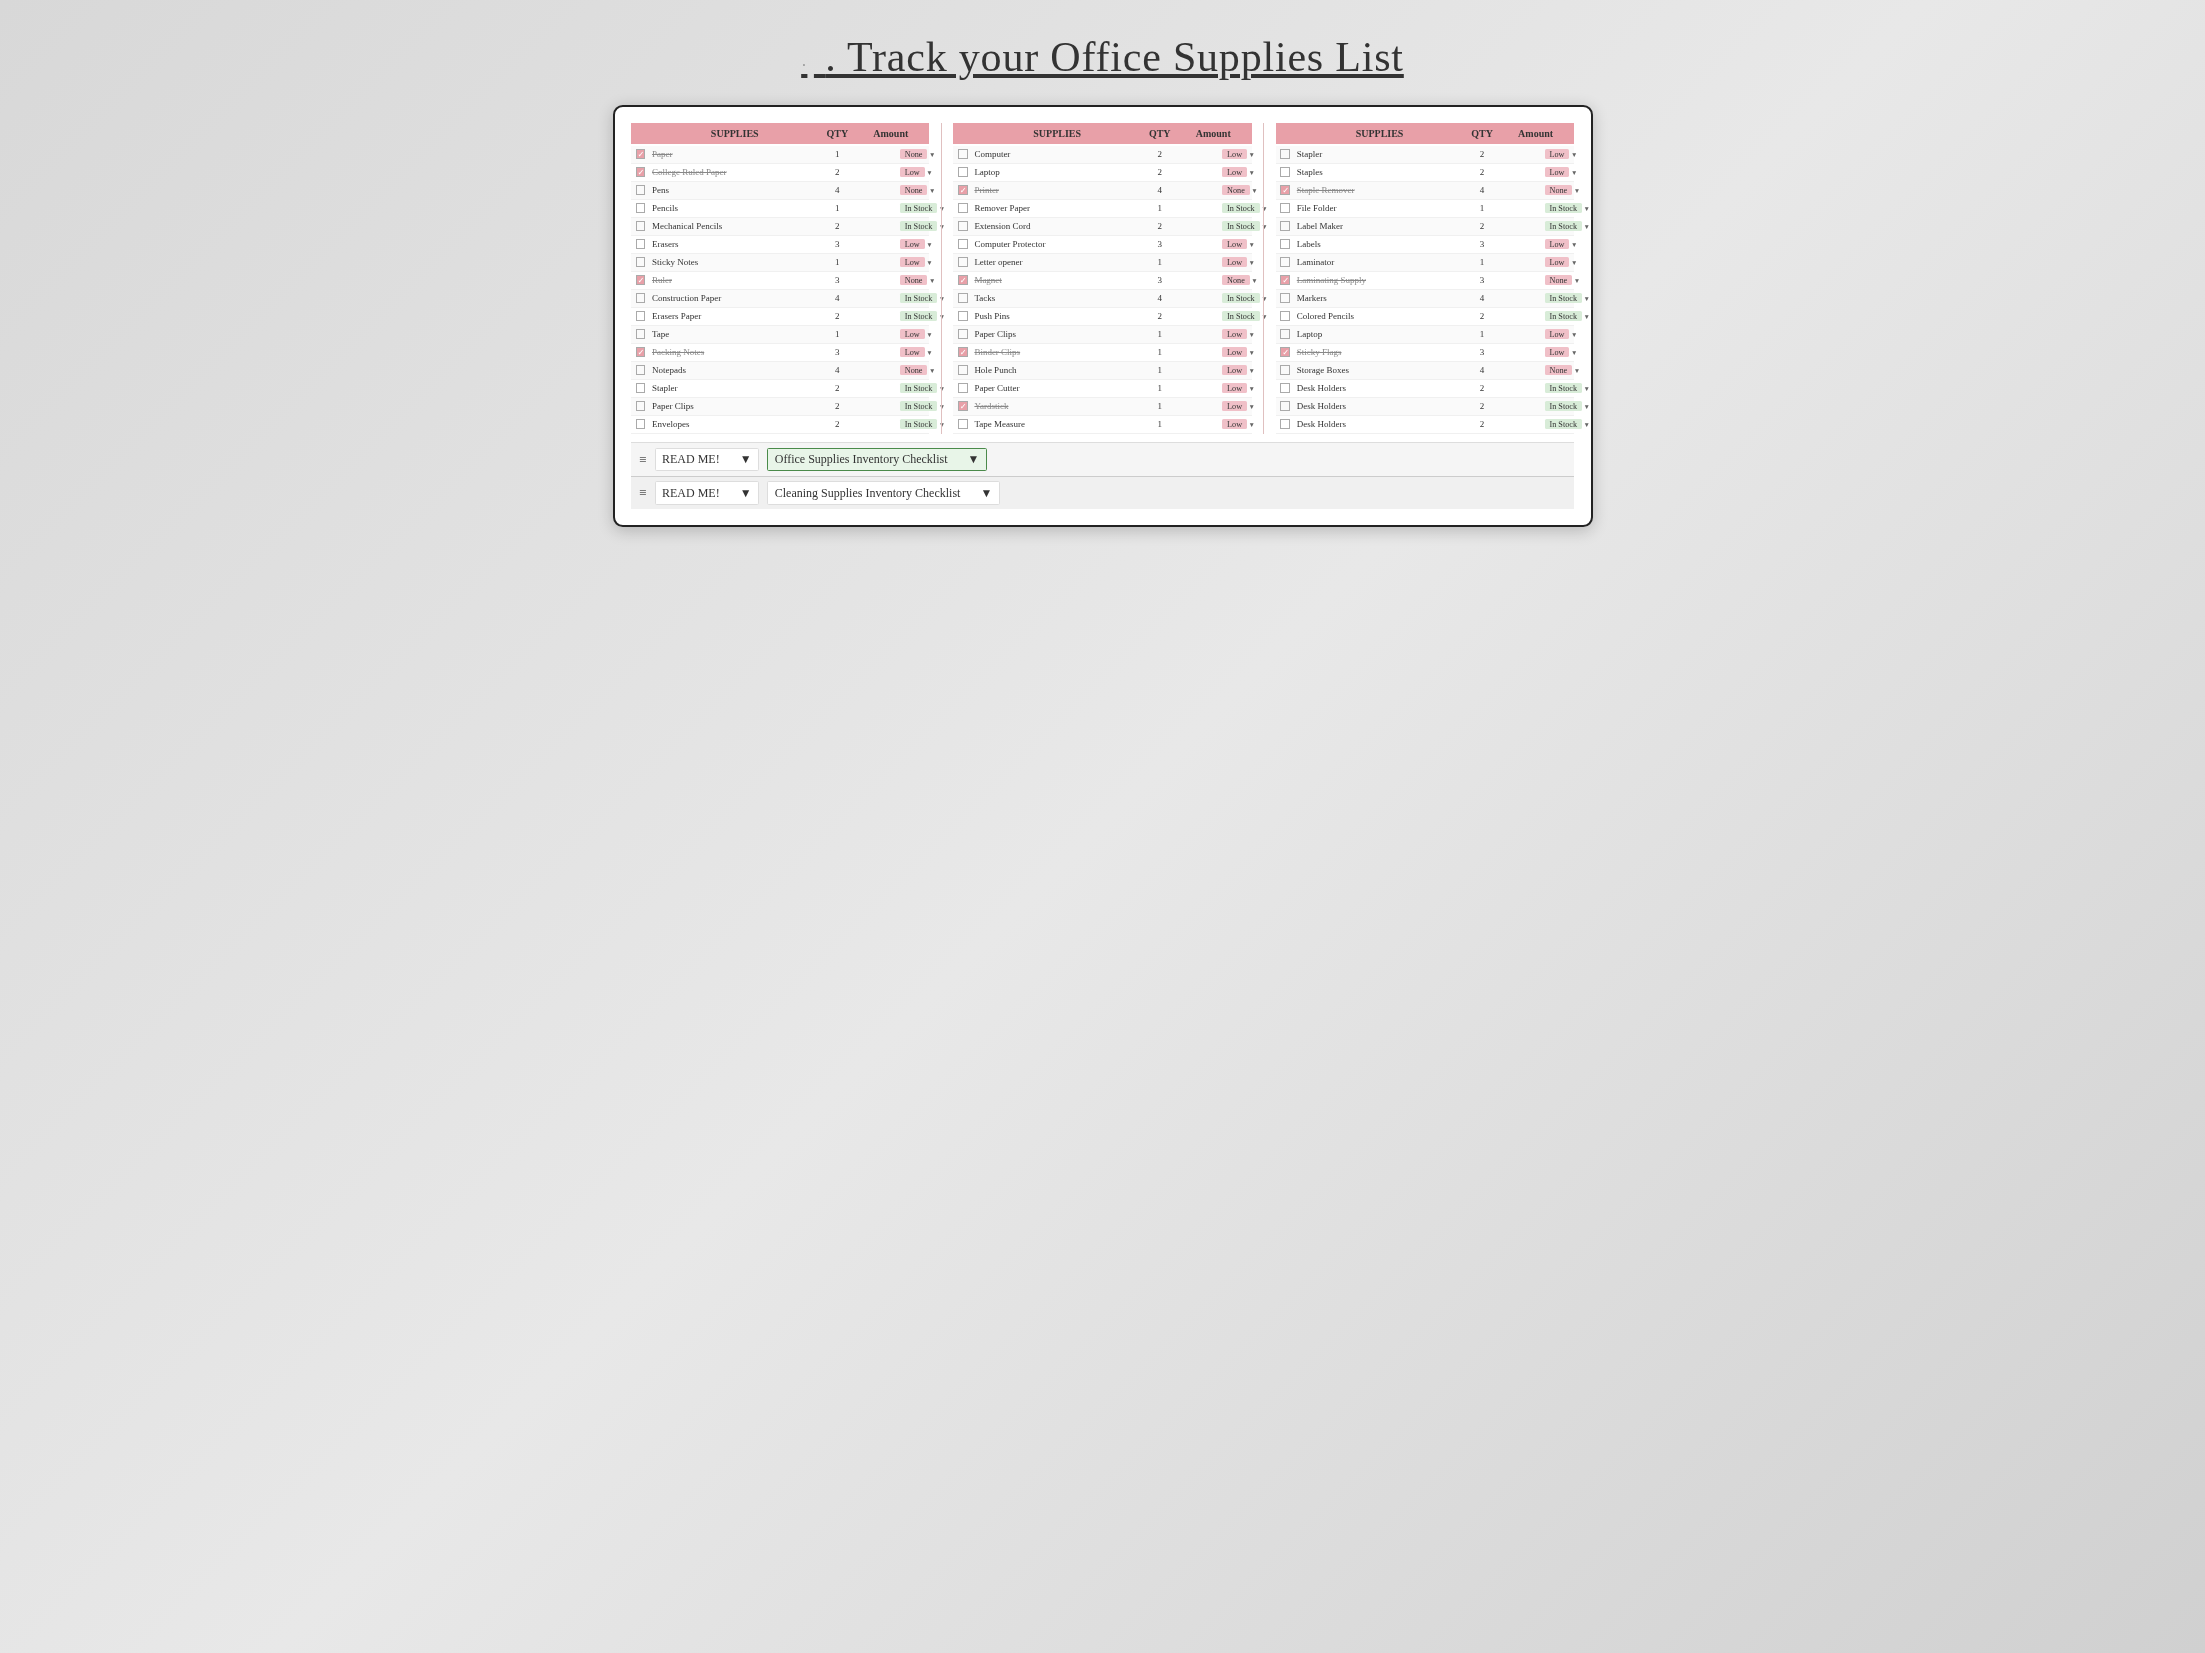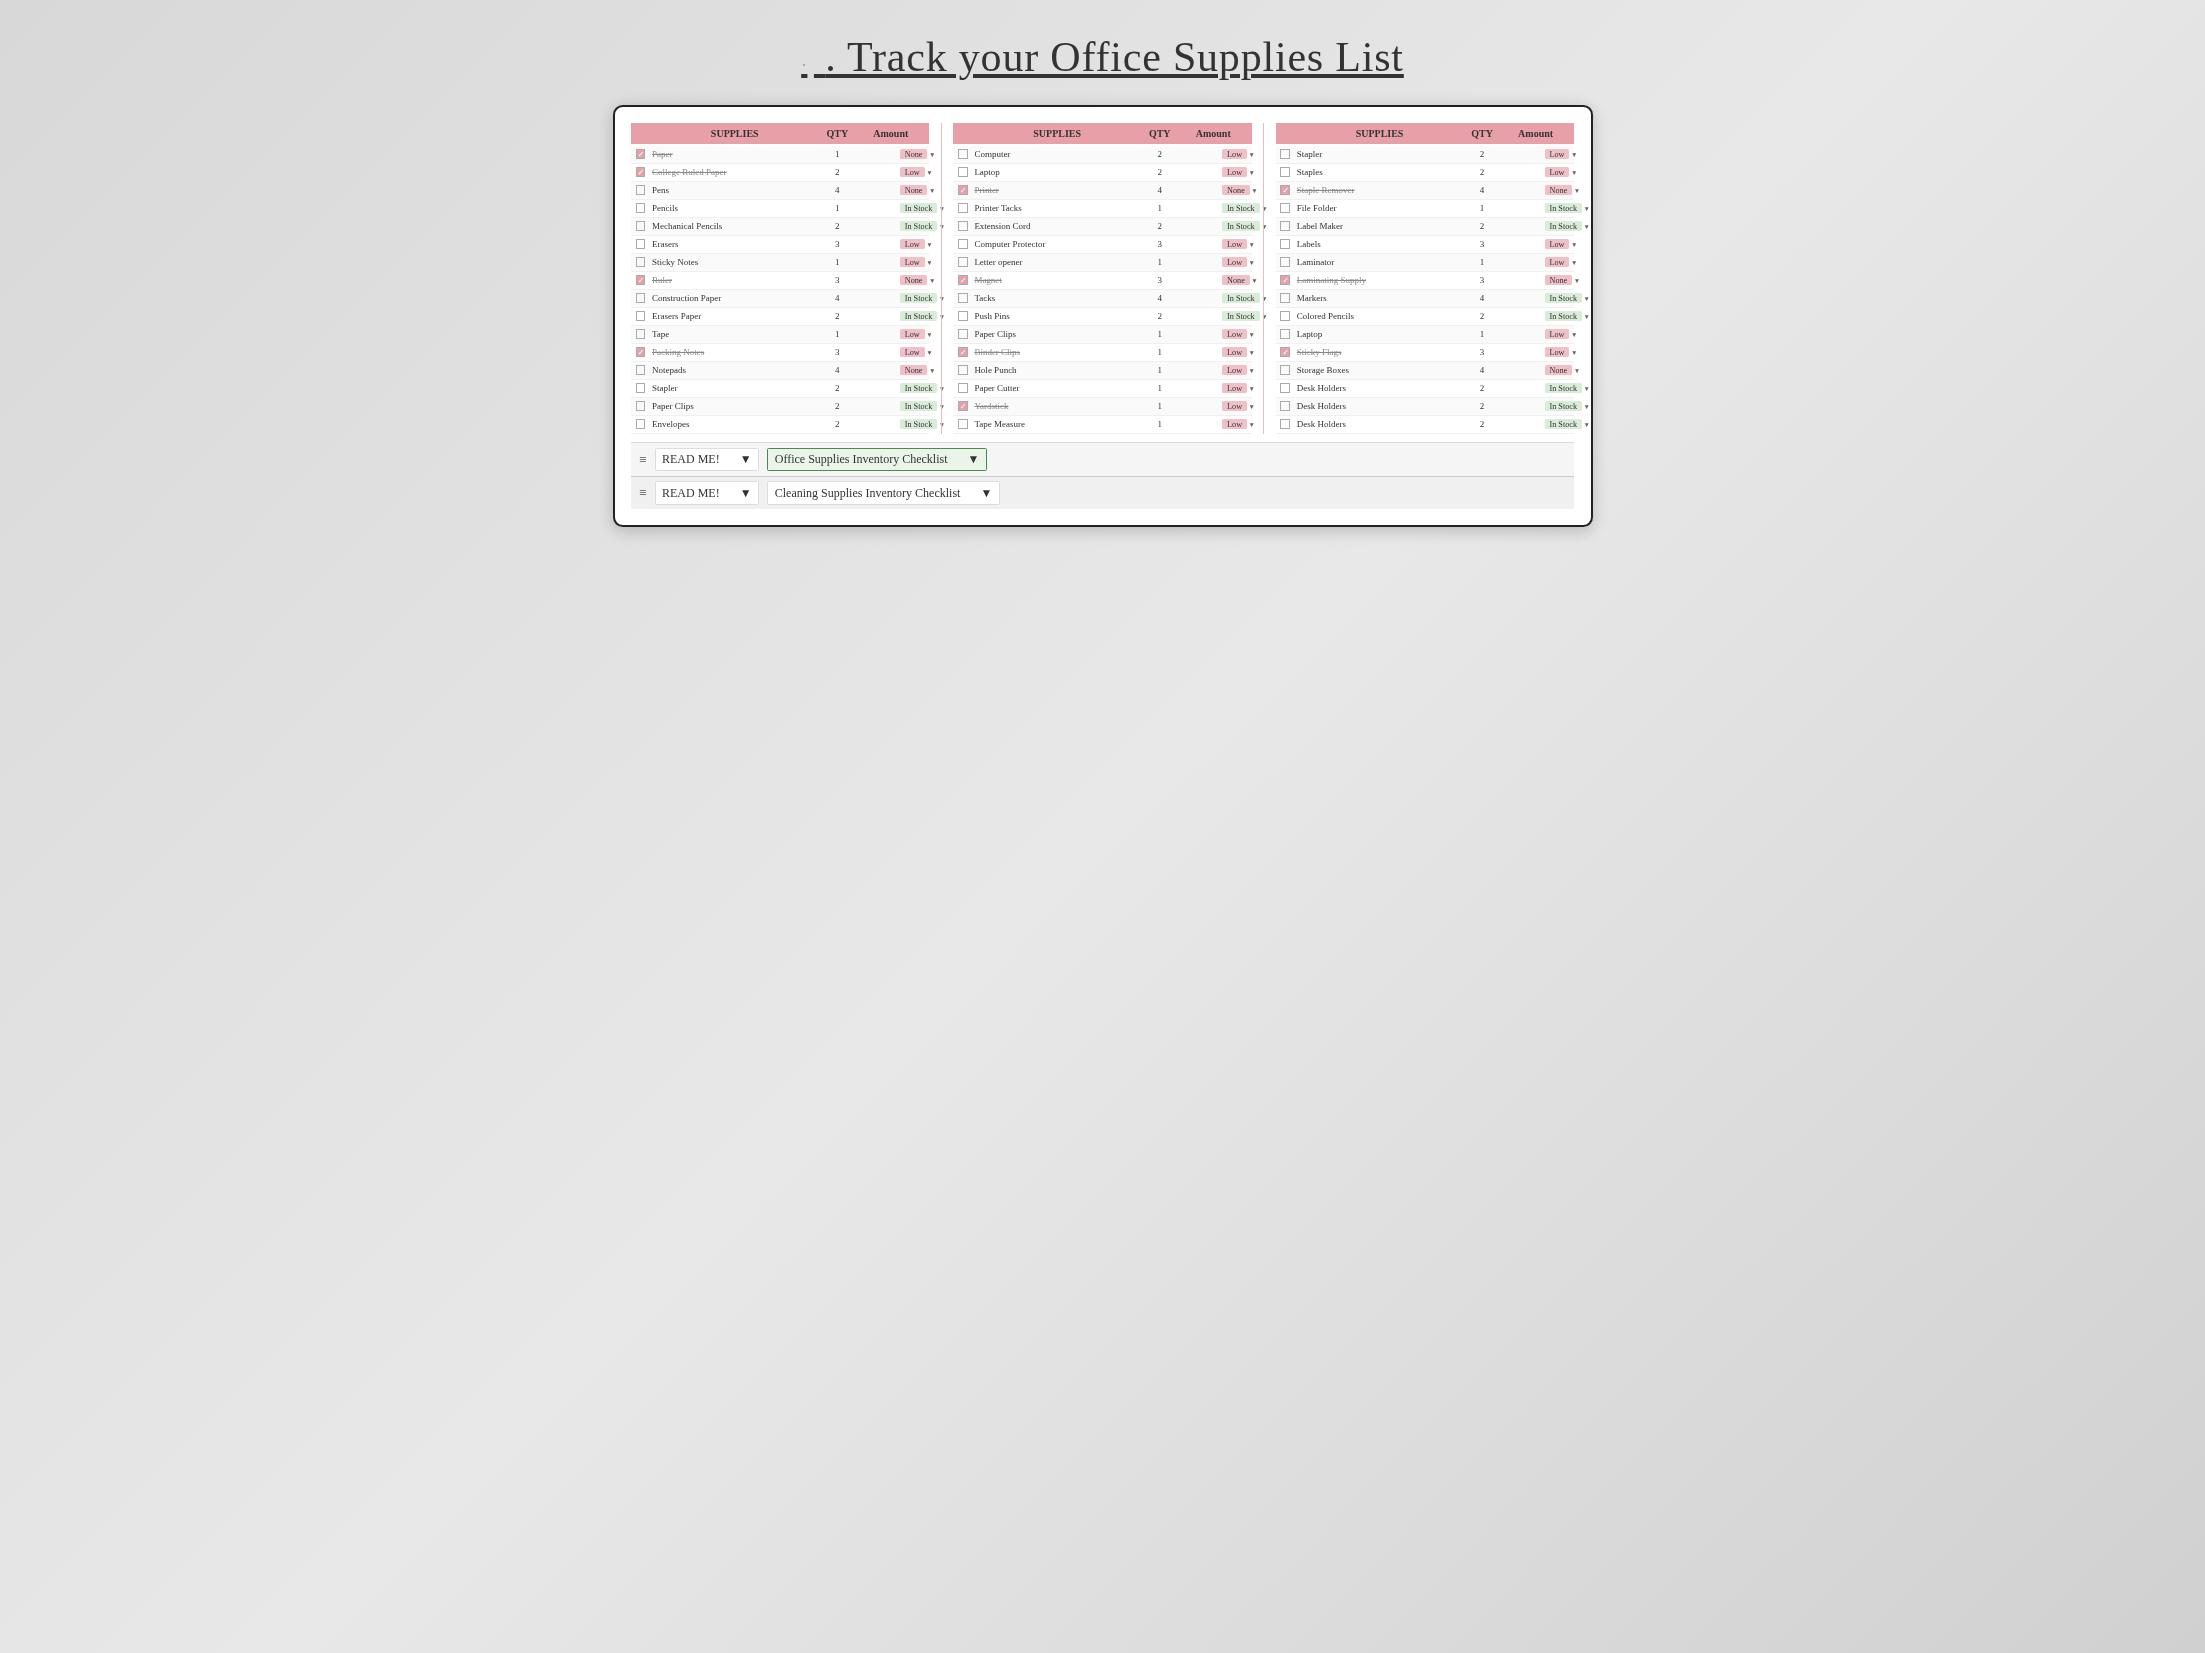--- a/index.html
+++ b/index.html
@@ -444,21 +444,21 @@
           <div class="item-qty">4</div>
           <div class="item-amount">
             <span class="amount-badge amount-none">None</span>
             <span class="dropdown-arrow">▼</span>
           </div>
         </div>
         <div class="row-item">
           <div style="display: flex; justify-content: center;">
             <span class="checkbox"></span>
           </div>
-          <div class="item-name">Printer Tacks</div>
+          <div class="item-name">Remover Paper</div>
           <div class="item-qty">1</div>
           <div class="item-amount">
             <span class="amount-badge amount-instock">In Stock</span>
             <span class="dropdown-arrow">▼</span>
           </div>
         </div>
         <div class="row-item">
           <div style="display: flex; justify-content: center;">
             <span class="checkbox"></span>
           </div>

